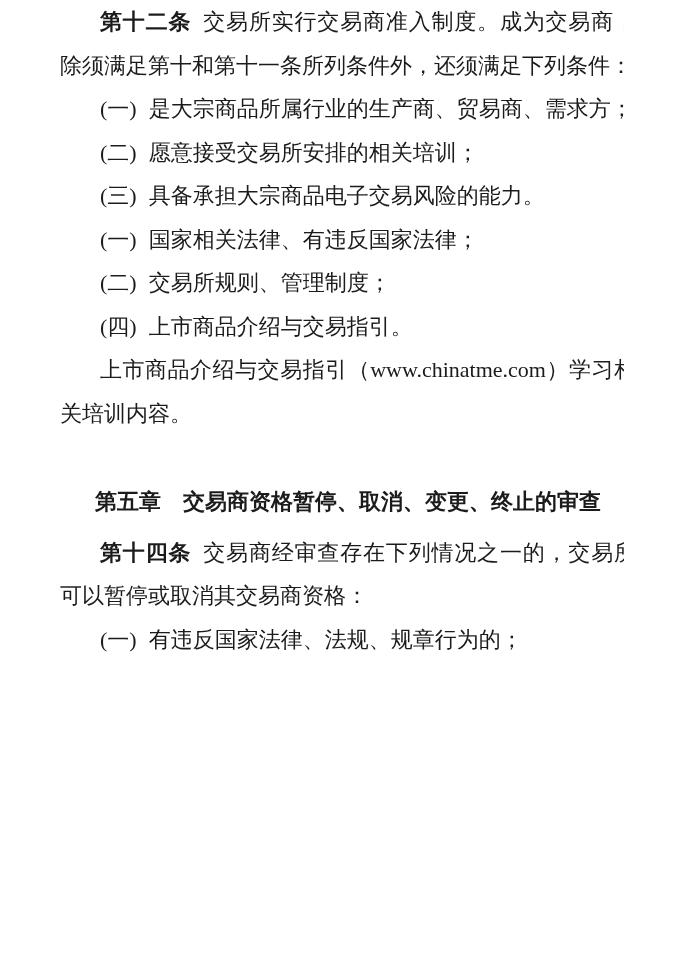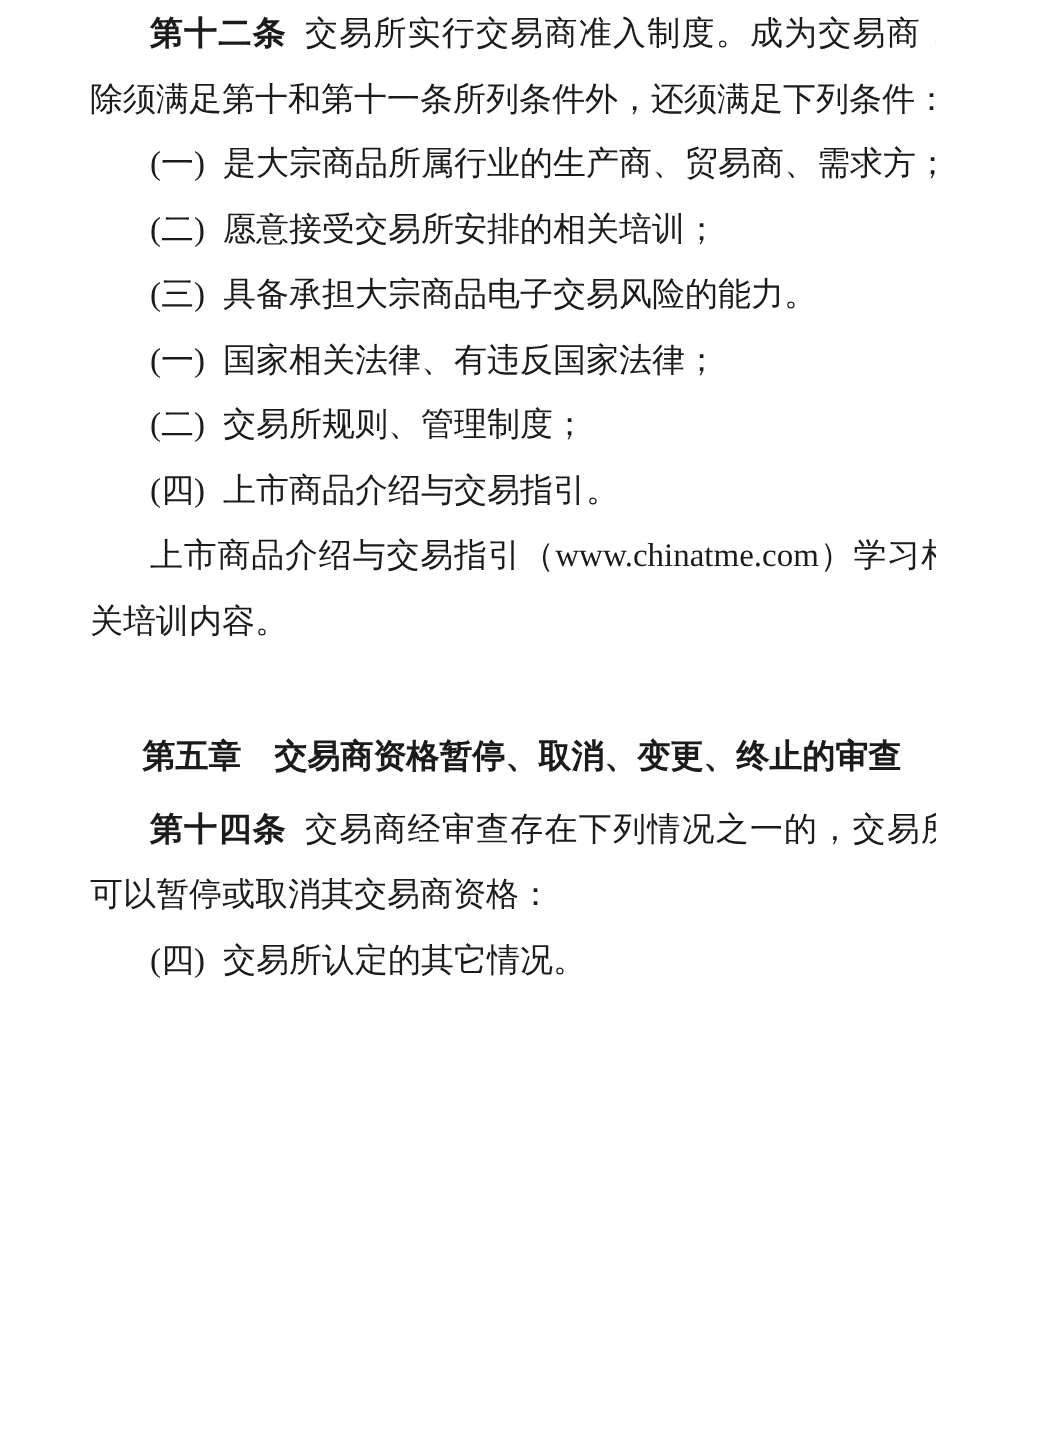--- a/index.html
+++ b/index.html
@@ -25,21 +25,21 @@
   }
   .label{
     font-family:"Liberation Sans","DejaVu Sans",sans-serif;
     font-weight:700;
     margin-right:12px;
   }
   .marker{margin-right:12px;}
   .chapter{
     text-align:center !important;
     text-indent:0 !important;
-    font-family:Liberation Serif, serif;
+    font-family:Liberation Mono, monospace;
     font-weight:700;
     margin:47px 0 5px 0 !important;
   }
   .ch-label{margin-right:22px;}
 </style>
 </head>
 <body>
 
 <div class="page" style="background: rgb(255, 255, 255); color: rgb(27, 27, 27);">
   <div class="content">
@@ -59,19 +59,19 @@
 
 
     <p class="para"><span class="marker">(四)</span><span>上市商品介绍与交易指引。</span></p>
 
     <p class="para"><span>上市商品介绍与交易指引（www.chinatme.com）学习相关培训内容。</span></p>
 
     <p class="para chapter"><span class="ch-label">第五章</span><span>交易商资格暂停、取消、变更、终止的审查</span></p>
 
     <p class="para"><span class="label">第十四条</span><span>交易商经审查存在下列情况之一的，交易所可以暂停或取消其交易商资格：</span></p>
 
+    <p class="para"><span class="marker">(一)</span><span>有违反国家法律、法规、规章行为的；</span></p>
 
 
 
-    <p class="para"><span class="marker">(四)</span><span>交易所认定的其它情况。</span></p>
 
   </div>
 </div>
 
 </body></html>

